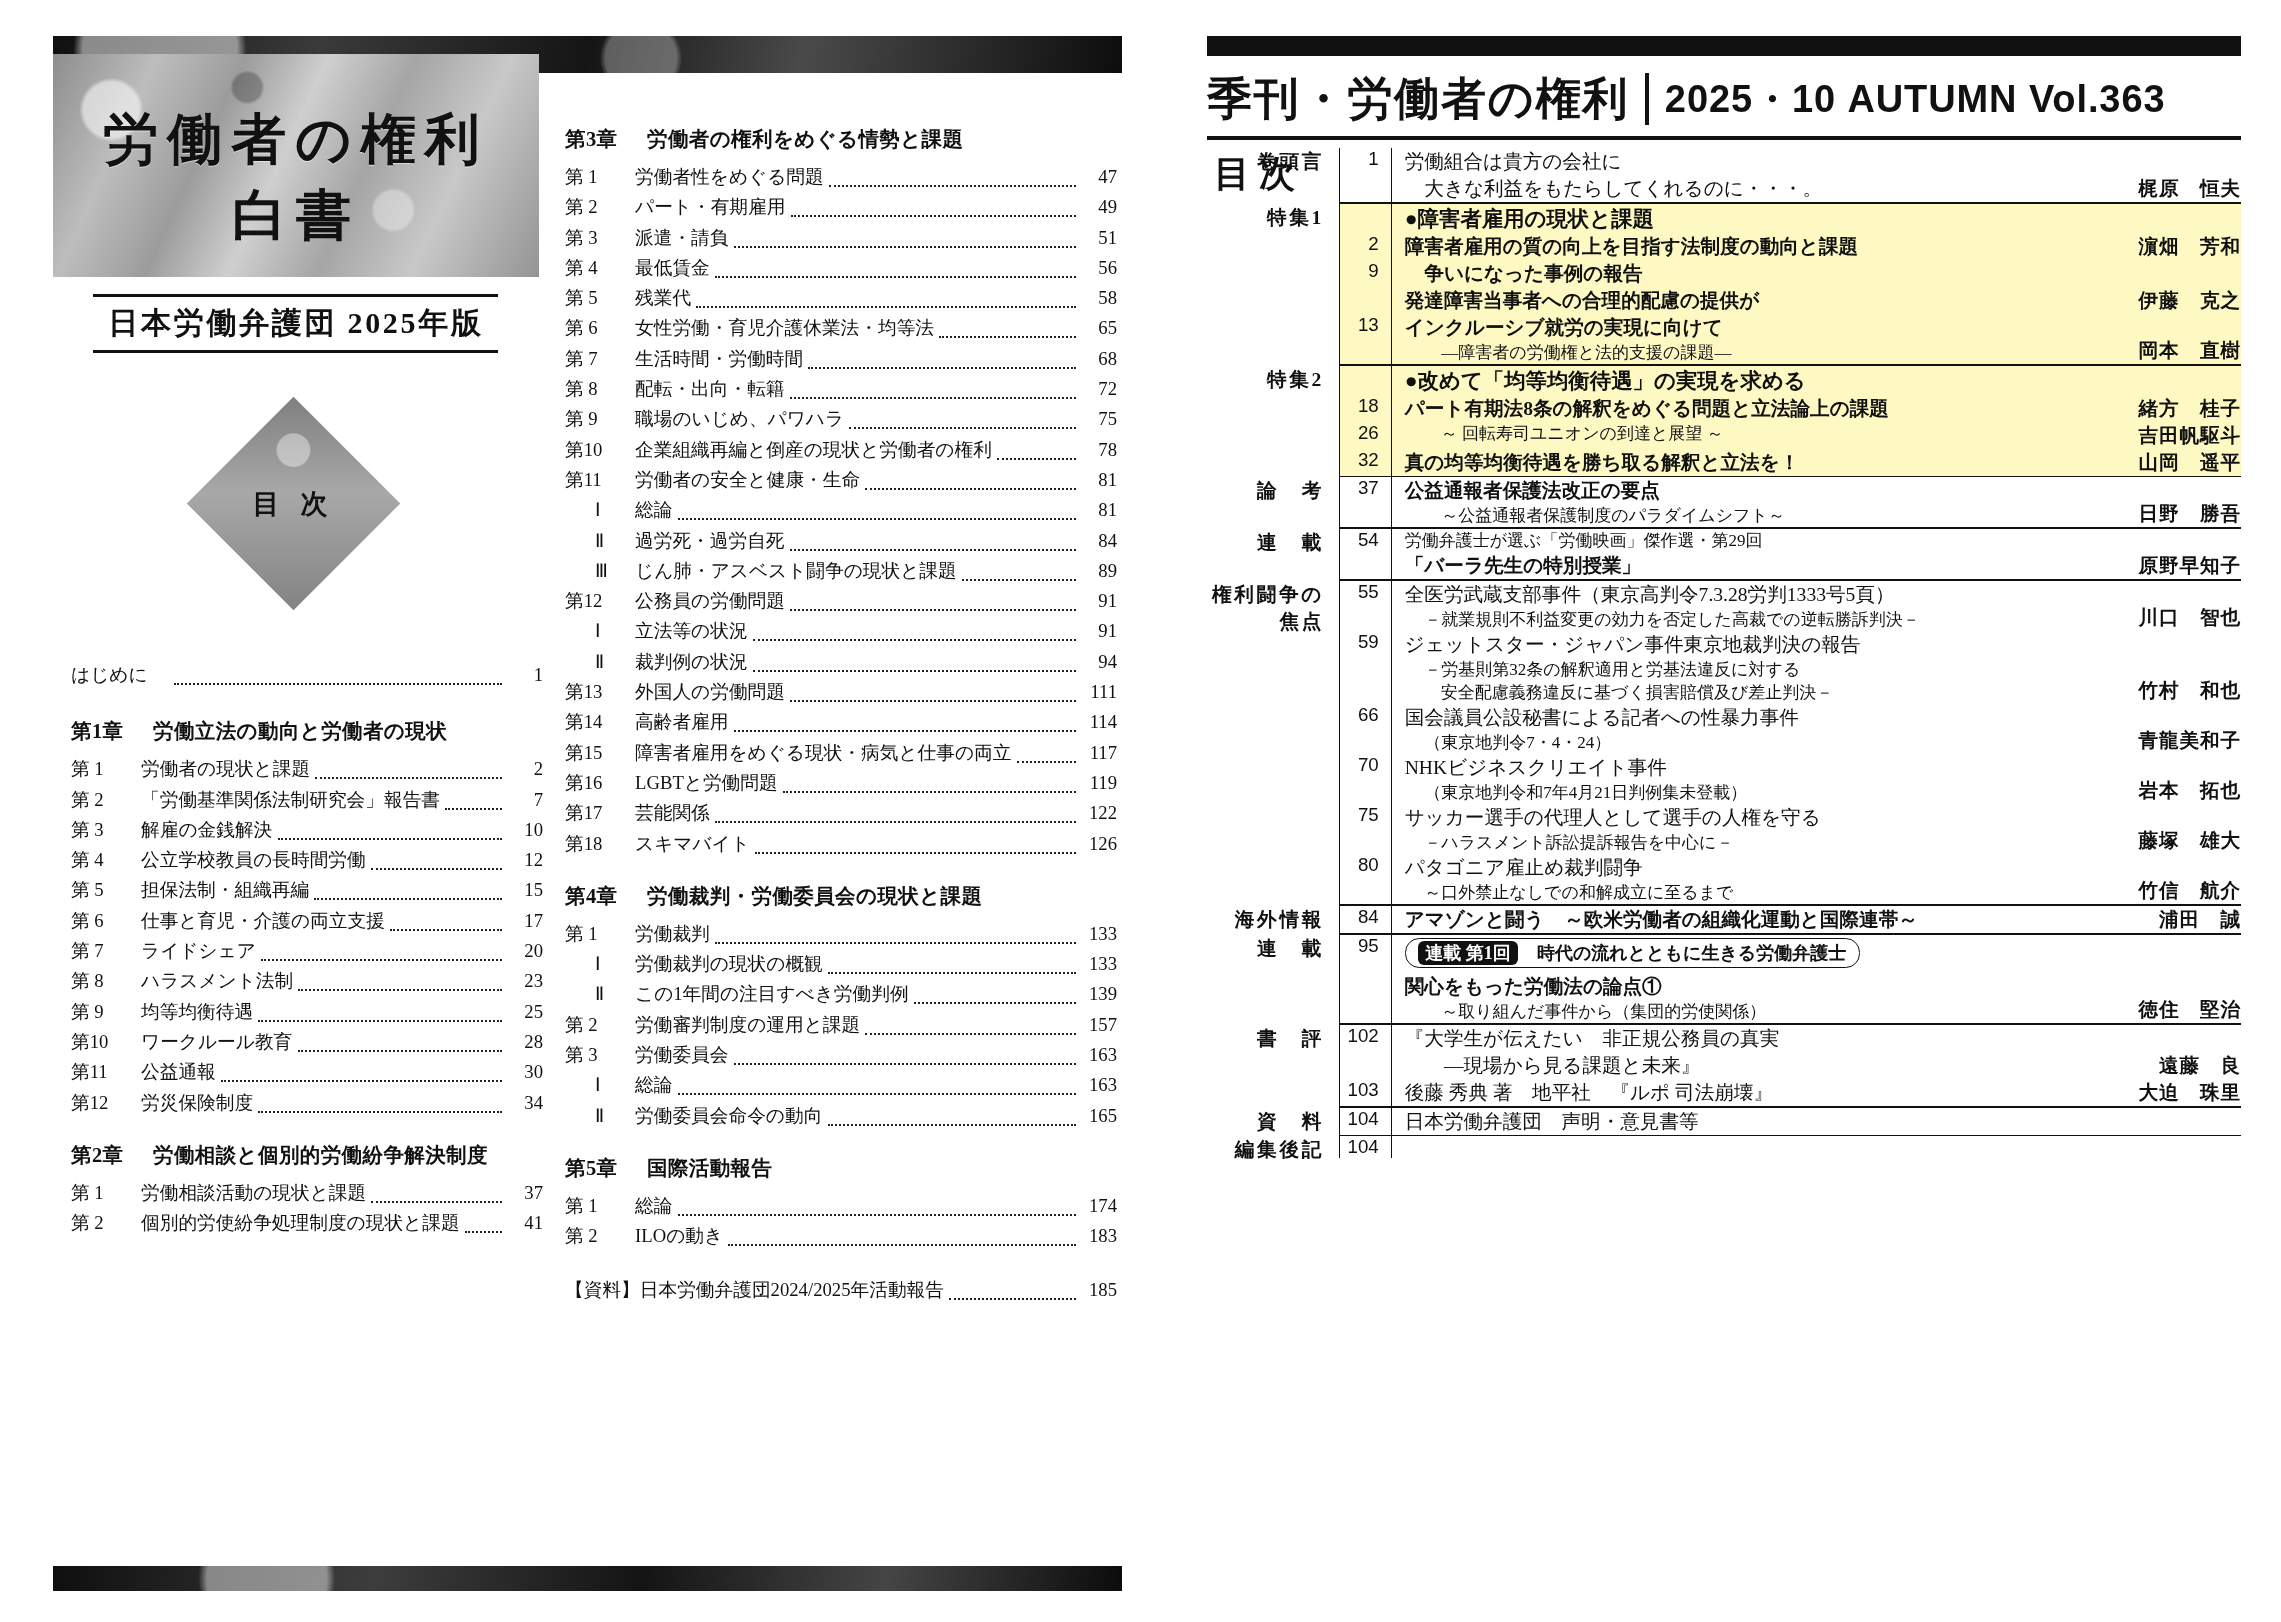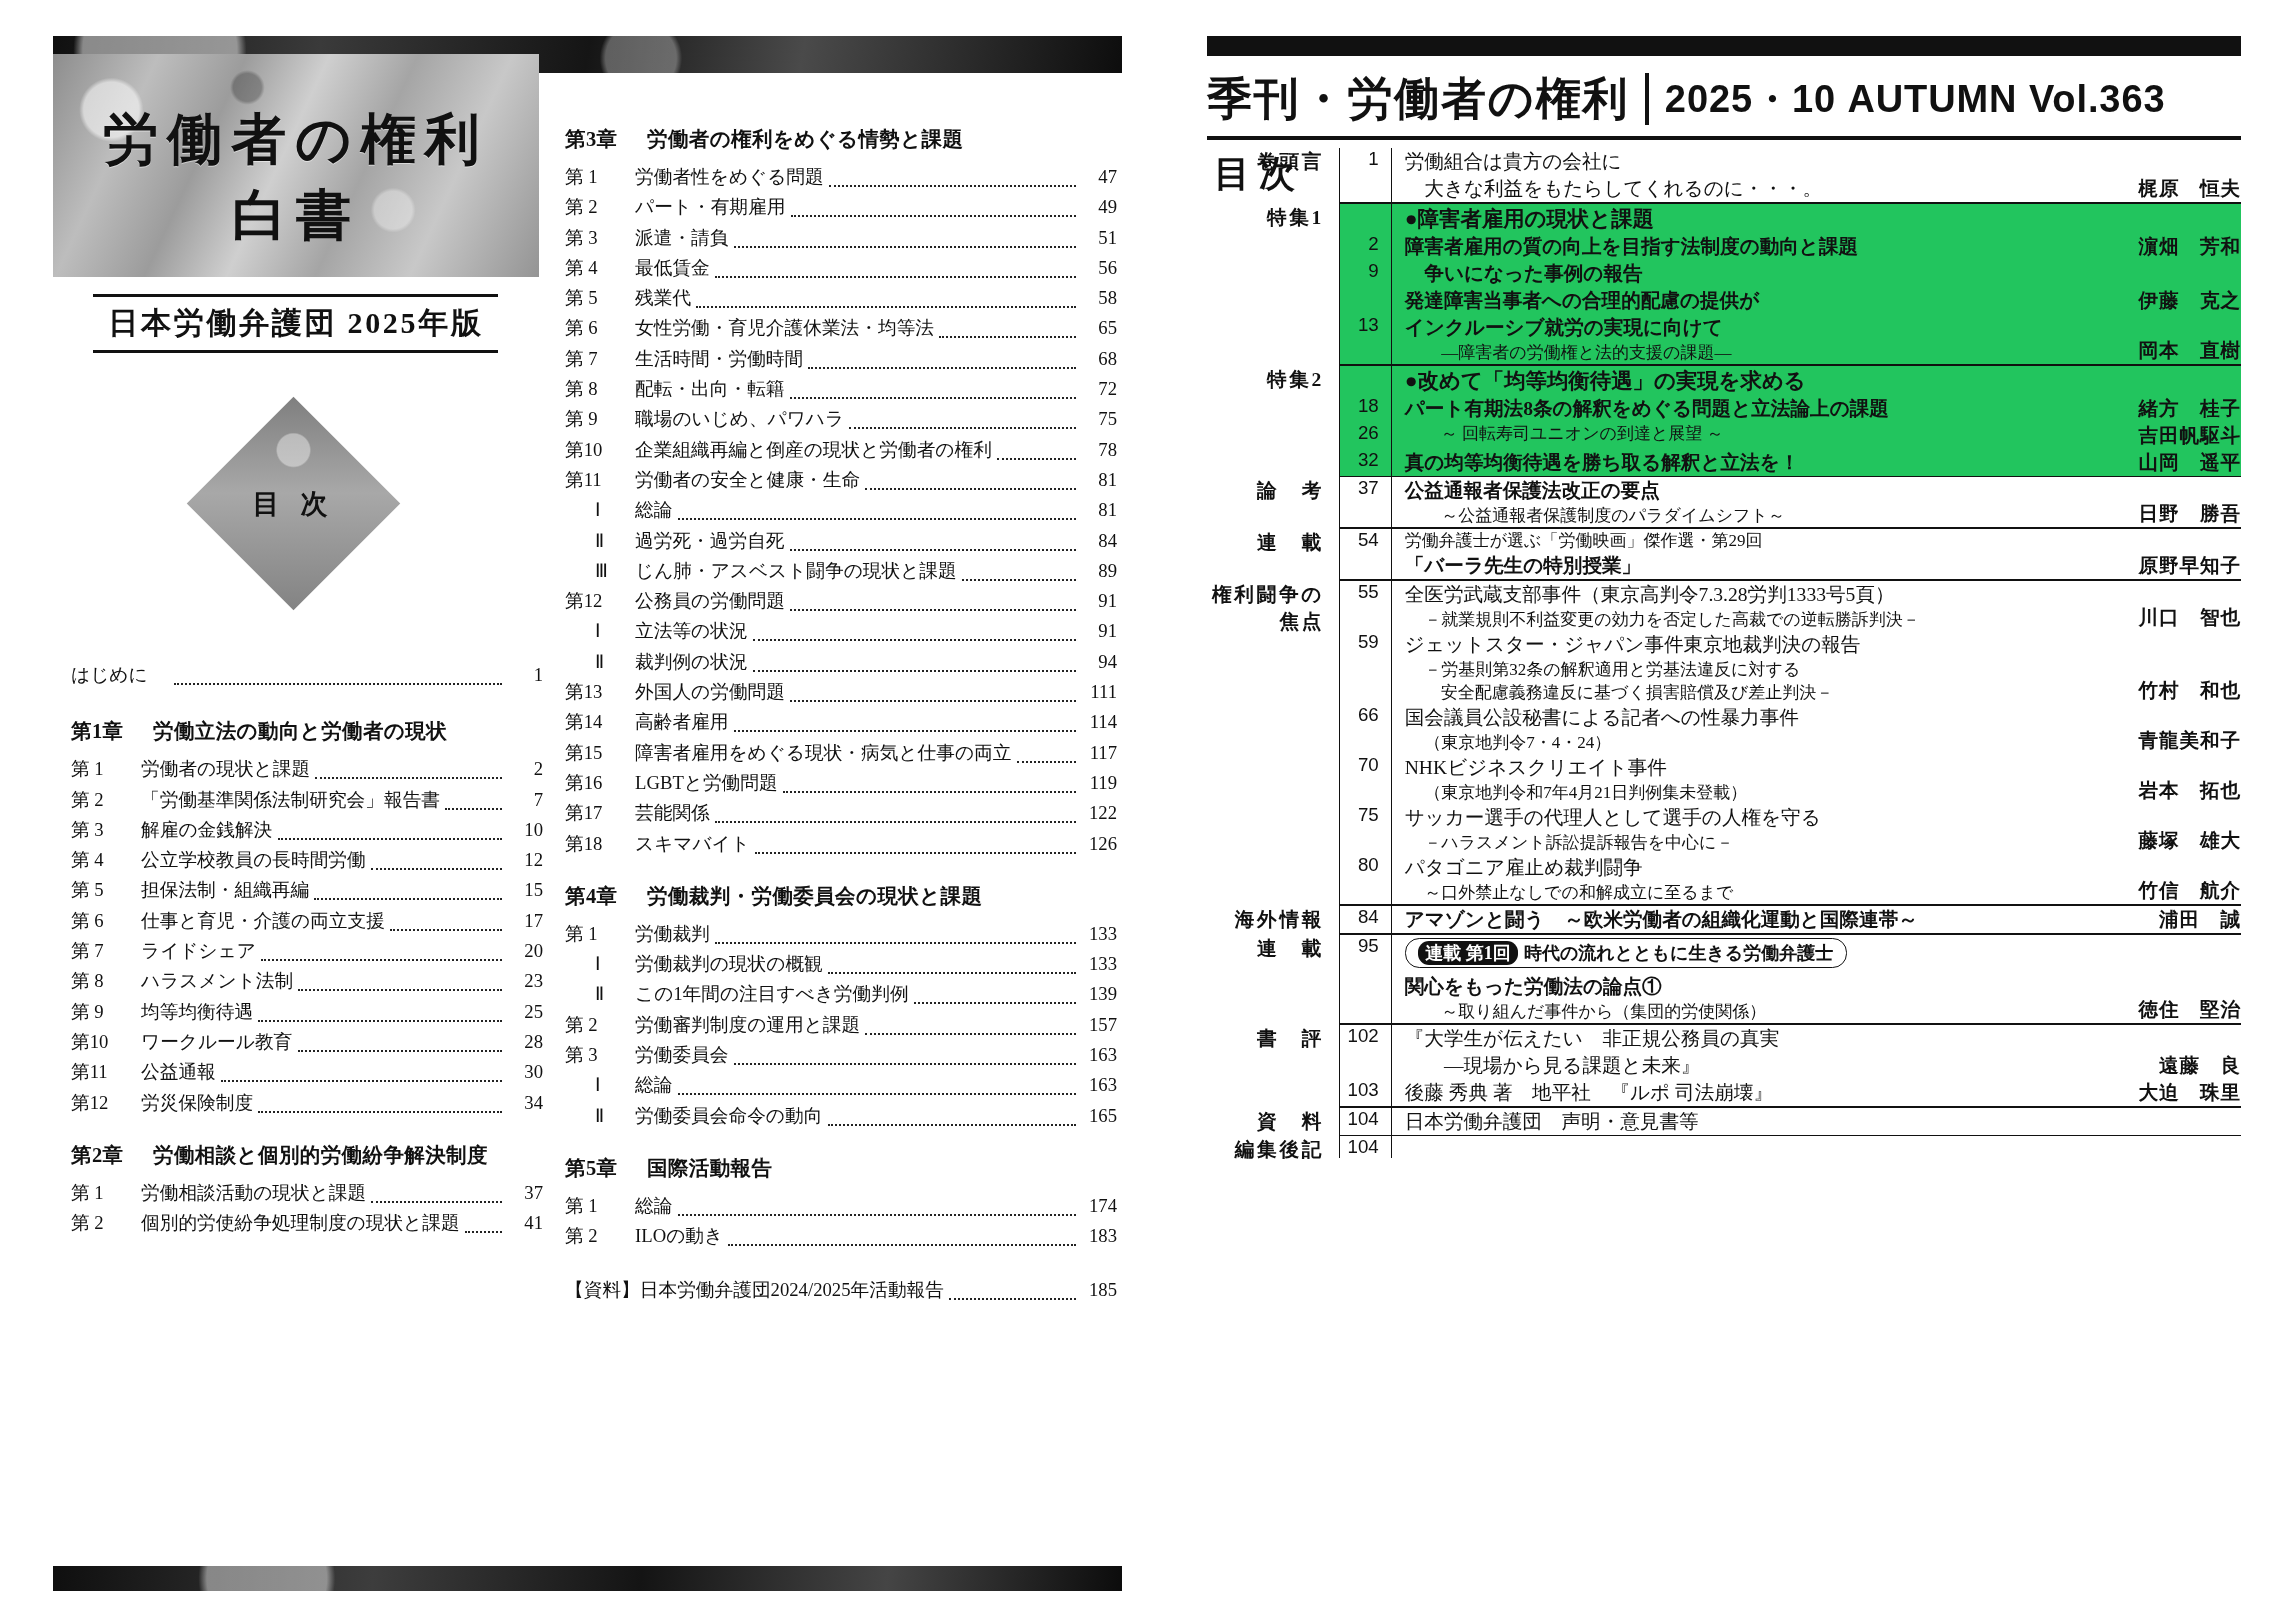--- a/index.html
+++ b/index.html
@@ -162,26 +162,26 @@
   .rmain { font-size:19.6px; }
   .rmain.big { font-size:21.4px; font-weight:700; }
   .rmain.bold { font-weight:700; }
   .rsub { font-size:17px; padding-left:19.6px; }
   .rsub.center { padding-left:36px; }
   .rauthor {
     flex:0 0 169px; text-align:right; font-size:19.6px; font-weight:700;
     letter-spacing:0.9px; align-self:flex-end; padding-left:9px;
   }
   .rowline { position:relative; display:flex; width:100%; }
-  .shade { background:#22c55e; }
+  .shade { background:#fef9c3; }
   .badge-box {
     display:inline-block; border:1.8px solid #111; border-radius:14.3px;
     padding:1.8px 12.5px; font-size:18px; font-weight:700;
   }
-  .badge-box .b1 { background:#111; color:#fff; padding:1.8px 7.1px; margin-right:6px; border-radius:11px;}
+  .badge-box .b1 { background:#111; color:#fff; padding:1.8px 7.1px; margin-right:19px; border-radius:6px;}
   .rsep { height:1.8px; background:#111; }
 </style>
 </head>
 <body>
 
 <div class="page">
 
   <div class="left-page">
     <div class="lp-inner">
 

